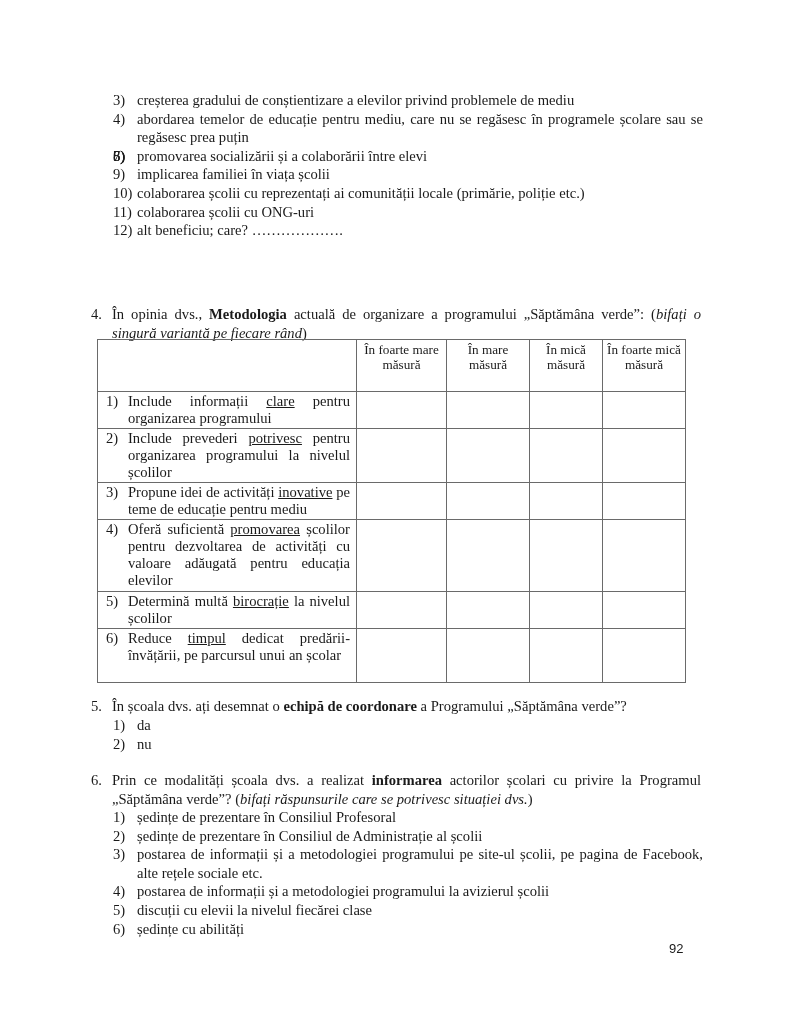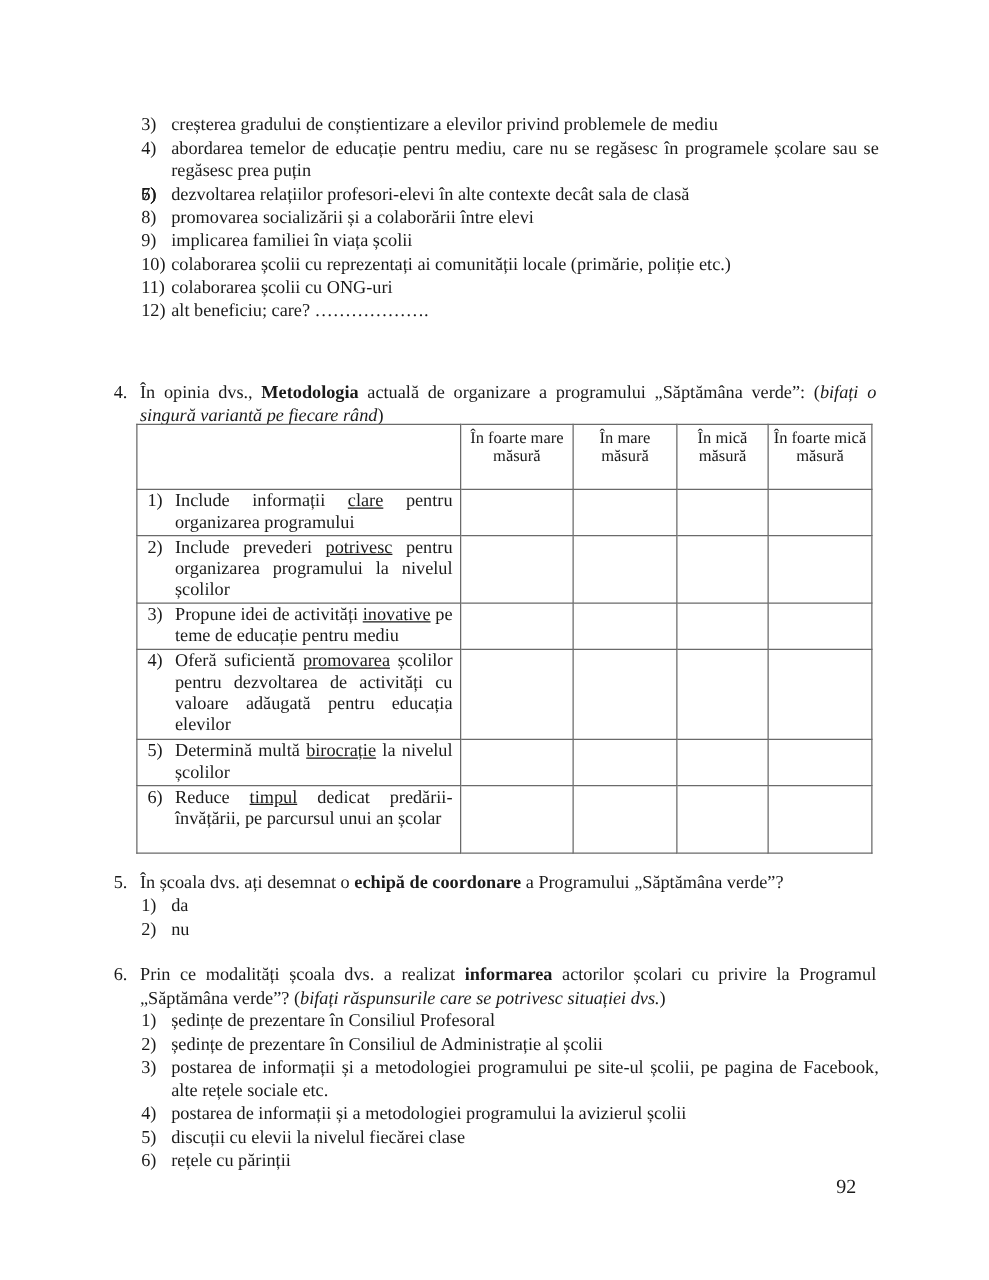--- a/index.html
+++ b/index.html
@@ -8,38 +8,38 @@
   .page { position: absolute; left: 0; top: 0; width: 791px; height: 1024px; }
   .list { position: absolute; margin: 0; padding: 0; list-style: none; }
   .li { position: relative; line-height: 18.6px; padding-left: 24px; }
   .li .num { position: absolute; left: 0; top: 0; }
   .q { position: absolute; left: 91px; width: 610px; line-height: 18.6px; }
   .q .qnum { position: absolute; left: 0; top: 0; }
   .q .qtext { padding-left: 21px; display: block; text-align: justify; }
   b { font-weight: bold; }
   i { font-style: italic; }
   u { }
-  table.grid { position: absolute; left: 97px; top: 339px; border-collapse: collapse; table-layout: fixed; margin-left: 12px; }
+  table.grid { position: absolute; left: 97px; top: 339px; border-collapse: collapse; table-layout: fixed; }
   table.grid td, table.grid th { border: 1px solid #6a6a6a; padding: 0; vertical-align: top; font-weight: normal; }
   table.grid th { font-size: 13.2px; line-height: 15.4px; text-align: center; padding-top: 2px; }
   .rowcell { position: relative; padding: 1px 6px 1px 30px !important; line-height: 17px; text-align: justify; text-align-last: left; }
   .rowcell .rn { position: absolute; left: 8px; top: 1px; }
-  .pagenum { position: absolute; left: 669px; top: 941px; font-family: Liberation Serif, serif; font-size: 16px; }
+  .pagenum { position: absolute; left: 669px; top: 941px; font-family: Liberation Sans, sans-serif; font-size: 13px; }
 </style>
 </head>
 <body>
 
 <div class="page">
 
   <div class="list" style="left:113px; top:91px; width:590px;">
     <div class="li"><span class="num">3)</span><span>creșterea gradului de conștientizare a elevilor privind problemele de mediu</span></div>
     <div class="li" style="text-align:justify;"><span class="num">4)</span><span>abordarea temelor de educație pentru mediu, care nu se regăsesc în programele școlare sau se regăsesc prea puțin</span></div>
     <div class="li"><span class="num">5)</span></div>
     <div class="li"><span class="num">6)</span></div>
-    <div class="li"><span class="num">7)</span><span>dezvoltarea relațiilor profesori-elevi în alte contexte decât sala de clasă</span></div>
+    <div class="li"><span class="num">7)</span></div>
     <div class="li"><span class="num">8)</span><span>promovarea socializării și a colaborării între elevi</span></div>
     <div class="li"><span class="num">9)</span><span>implicarea familiei în viața școlii</span></div>
     <div class="li"><span class="num">10)</span><span>colaborarea școlii cu reprezentați ai comunității locale (primărie, poliție etc.)</span></div>
     <div class="li"><span class="num">11)</span><span>colaborarea școlii cu ONG-uri</span></div>
     <div class="li"><span class="num">12)</span><span>alt beneficiu; care? ……………….</span></div>
   </div>
 
   <div class="q" style="top:305px;">
     <span class="qnum">4.</span>
     <span class="qtext"><span>În opinia dvs., </span><b>Metodologia</b><span> actuală de organizare a programului „Săptămâna verde”: (</span><i>bifați o singură variantă pe fiecare rând</i><span>)</span></span>
@@ -118,17 +118,17 @@
   <div class="q" style="top:771px;">
     <span class="qnum">6.</span>
     <span class="qtext"><span>Prin ce modalități școala dvs. a realizat </span><b>informarea</b><span> actorilor școlari cu privire la Programul „Săptămâna verde”? (</span><i>bifați răspunsurile care se potrivesc situației dvs.</i><span>)</span></span>
   </div>
   <div class="list" style="left:113px; top:808px; width:590px;">
     <div class="li"><span class="num">1)</span><span>ședințe de prezentare în Consiliul Profesoral</span></div>
     <div class="li"><span class="num">2)</span><span>ședințe de prezentare în Consiliul de Administrație al școlii</span></div>
     <div class="li" style="text-align:justify;"><span class="num">3)</span><span>postarea de informații și a metodologiei programului pe site-ul școlii, pe pagina de Facebook, alte rețele sociale etc.</span></div>
     <div class="li"><span class="num">4)</span><span>postarea de informații și a metodologiei programului la avizierul școlii</span></div>
     <div class="li"><span class="num">5)</span><span>discuții cu elevii la nivelul fiecărei clase</span></div>
-    <div class="li"><span class="num">6)</span><span>rețele cu părinții</span></div>
+    <div class="li"><span class="num">6)</span><span>ședințe cu abilități</span></div>
   </div>
 
   <div class="pagenum">92</div>
 </div>
 
 </body></html>

